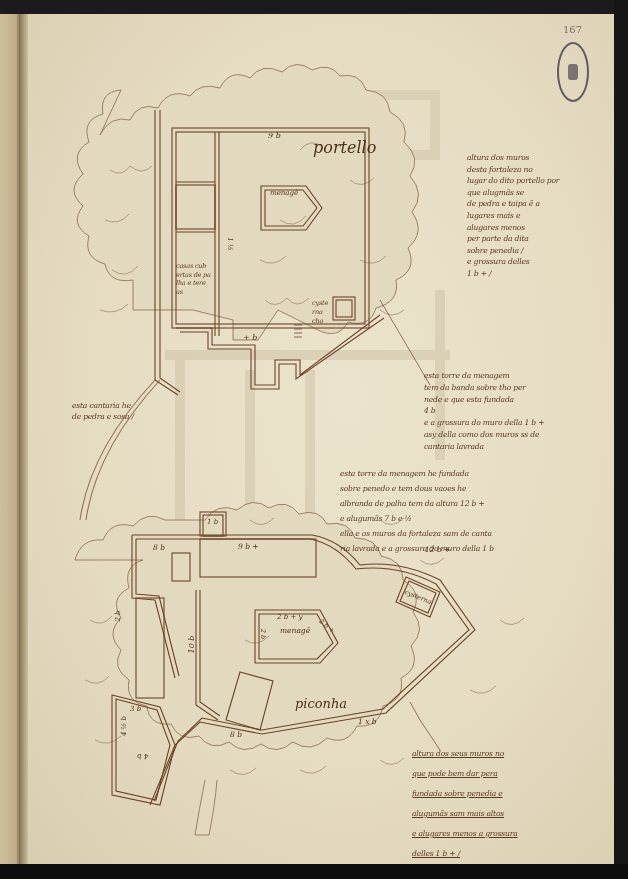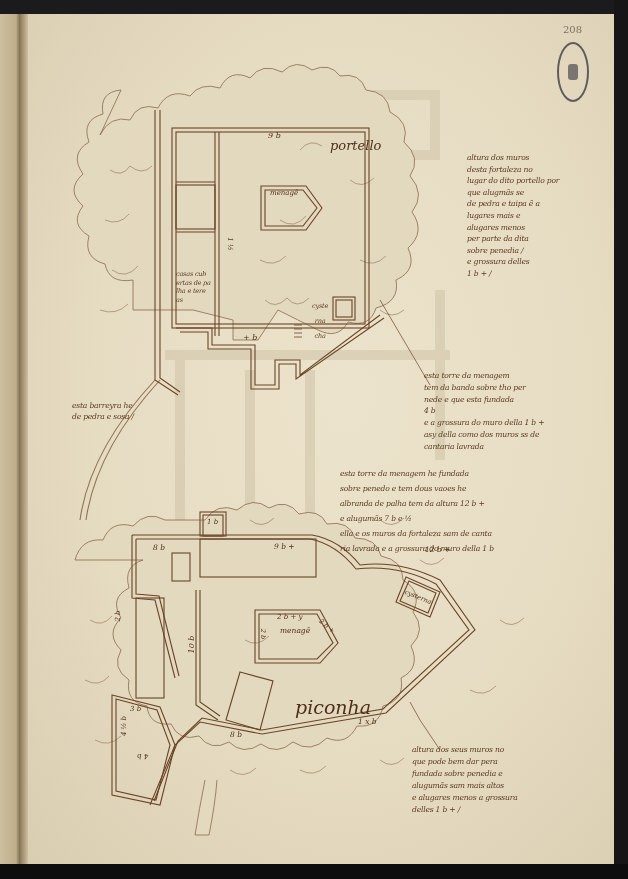--- a/index.html
+++ b/index.html
@@ -102,34 +102,34 @@
     <path d="M240,672 L273,681 L260,730 L226,720 Z"></path>
 
     <path d="M406,577 L440,592 L430,617 L396,602 Z"></path>
     <path d="M409,581 L436,593 L428,613 L400,601 Z"></path>
 
     <path d="M112,695 L160,707 L175,745 L160,805 L112,795 Z"></path>
     <path d="M116,699 L157,710 L170,745 L156,800 L116,791 Z"></path>
   </g>
 </svg>
 
-<div class="folio" style="left:563px;top:24px;">208</div>
+<div class="folio" style="left:563px;top:24px;">167</div>
 <div class="stamp">
     <div class="stamp-inner"></div>
   </div>
 
-<div class="label" style="left:330px;top:138px;font-size:13px;">portello</div>
+<div class="label" style="left:313px;top:138px;font-size:16px;">portello</div>
 <div class="label" style="left:268px;top:131px;font-size:8px;">9 b</div>
 <div class="label" style="left:270px;top:189px;font-size:7px;">menagẽ</div>
 <div class="label" style="left:223px;top:240px;font-size:7px;transform:rotate(90deg);">1 ½</div>
-<div class="note" style="left:176px;top:262px;font-size:6.5px;line-height:8.5px;margin-top:8px;">casas cub
+<div class="note" style="left:176px;top:262px;font-size:6.5px;line-height:8.5px;">casas cub
 ertas de pa
 lha e tere
 as</div>
-<div class="note" style="left:312px;top:299px;font-size:6.5px;line-height:15px;text-align:center;">cyste
+<div class="note" style="left:312px;top:299px;font-size:6.5px;line-height:9px;">cyste
 rna
 cha</div>
 <div class="label" style="left:243px;top:333px;font-size:8px;">+ b</div>
 <div class="note" style="left:467px;top:152px;font-size:7.6px;line-height:11.6px;">altura dos muros
 desta fortaleza no
 lugar do dito portello por
 que alugmãs se
 de pedra e taipa ẽ a
 lugares mais e
 alugares menos
@@ -137,47 +137,47 @@
 sobre penedia /
 e grossura delles
 1 b + /</div>
 <div class="note" style="left:424px;top:370px;font-size:7.6px;line-height:11.8px;">esta torre da menagem
 tem da banda sobre tho per
 nede e que esta fundada
 4 b
 e a grossura do muro della 1 b +
 asy della como dos muros ss de
 cantaria lavrada</div>
-<div class="note" style="left:72px;top:400px;font-size:7.6px;line-height:11px;">esta barreyra he
+<div class="note" style="left:72px;top:400px;font-size:7.6px;line-height:11px;">esta cantaria he
 de pedra e sosa /</div>
 
 <div class="note" style="left:340px;top:466px;font-size:7.6px;line-height:15px;">esta torre da menagem he fundada
 sobre penedo e tem dous vaoes he
 albranda de palha tem da altura 12 b +
 e alugumãs 7 b e ½
 ella e os muros da fortaleza sam de canta
 ria lavrada e a grossura do muro della 1 b</div>
 <div class="label" style="left:207px;top:518px;font-size:7px;">1 b</div>
 <div class="label" style="left:153px;top:543px;font-size:7.5px;">8 b</div>
-<div class="label" style="left:238px;top:542px;font-size:7.5px;margin-left:36px;">9 b +</div>
+<div class="label" style="left:238px;top:542px;font-size:7.5px;">9 b +</div>
 <div class="label" style="left:390px;top:545px;font-size:7.5px;margin-left:35px;">12 b +</div>
 <div class="label" style="left:404px;top:593px;font-size:6.5px;transform:rotate(22deg);">cysterna</div>
 <div class="label" style="left:277px;top:613px;font-size:7px;">2 b + y</div>
 <div class="label" style="left:280px;top:626px;font-size:7.5px;">menagẽ</div>
 <div class="label" style="left:318px;top:622px;font-size:6.5px;transform:rotate(40deg);">2 b +</div>
 <div class="label" style="left:258px;top:630px;font-size:6.5px;transform:rotate(90deg);">2 b</div>
 <div class="label" style="left:183px;top:640px;font-size:8px;transform:rotate(-90deg);">10 b</div>
 <div class="label" style="left:112px;top:612px;font-size:7px;transform:rotate(-90deg);">2 b</div>
-<div class="label" style="left:295px;top:696px;font-size:19px;text-align:right;">piconha</div>
+<div class="label" style="left:295px;top:696px;font-size:13px;text-align:right;">piconha</div>
 <div class="label" style="left:358px;top:697px;font-size:7.5px;margin-top:20px;">1 x b</div>
 <div class="label" style="left:230px;top:730px;font-size:7.5px;">8 b</div>
 <div class="label" style="left:130px;top:705px;font-size:7px;">3 b</div>
 <div class="label" style="left:114px;top:722px;font-size:7px;transform:rotate(-90deg);">4 ½ b</div>
 <div class="label" style="left:137px;top:752px;font-size:7px;transform:rotate(180deg);">4 b</div>
-<div class="note" style="left:412px;top:744px;font-size:7.6px;line-height:12px;">altura dos seus muros no
+<div class="note" style="left:412px;top:744px;font-size:7.6px;line-height:20px;text-decoration:underline;">altura dos seus muros no
 que pode bem dar pera
 fundada sobre penedia e
 alugumãs sam mais altos
 e alugares menos a grossura
 delles 1 b + /</div>
 
 <div class="right-bar"></div>
 <div class="bottom-bar"></div>
 
 </body></html>

